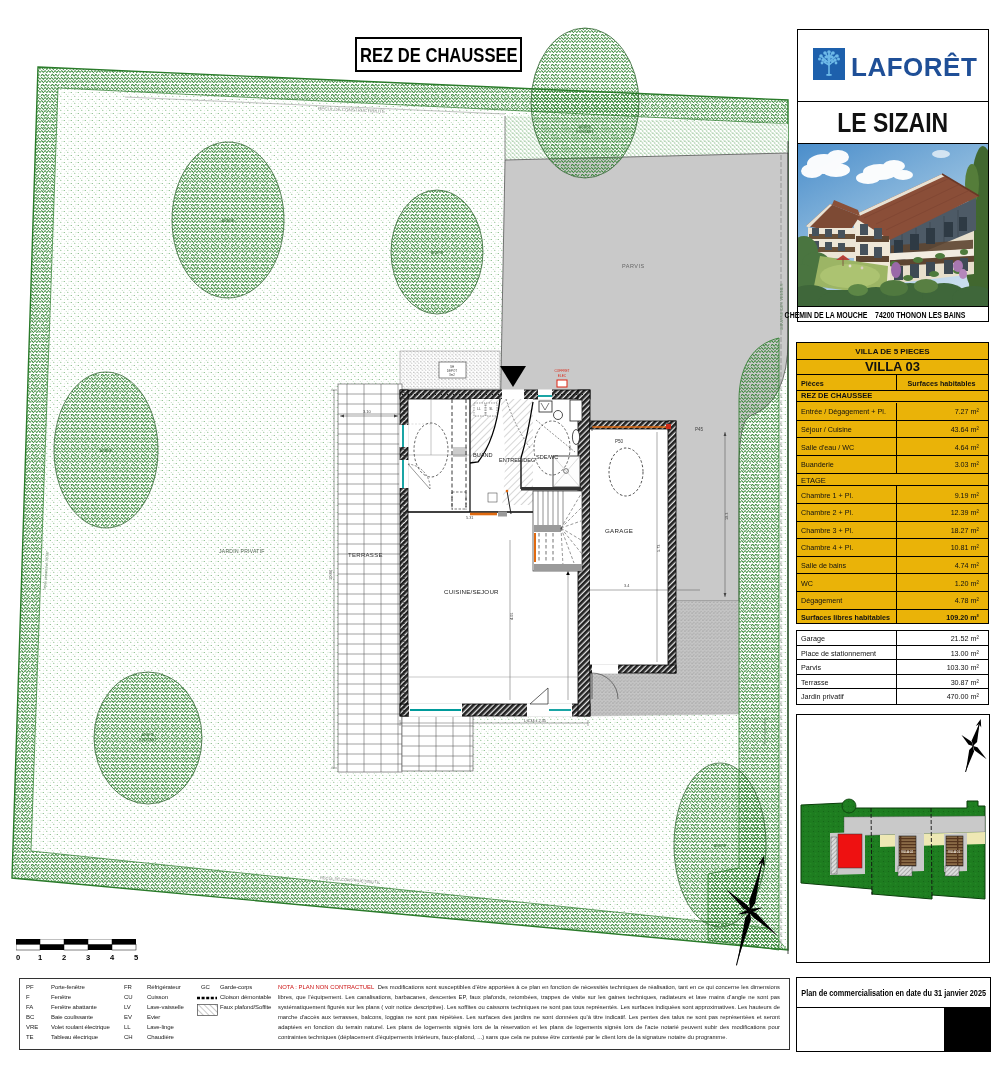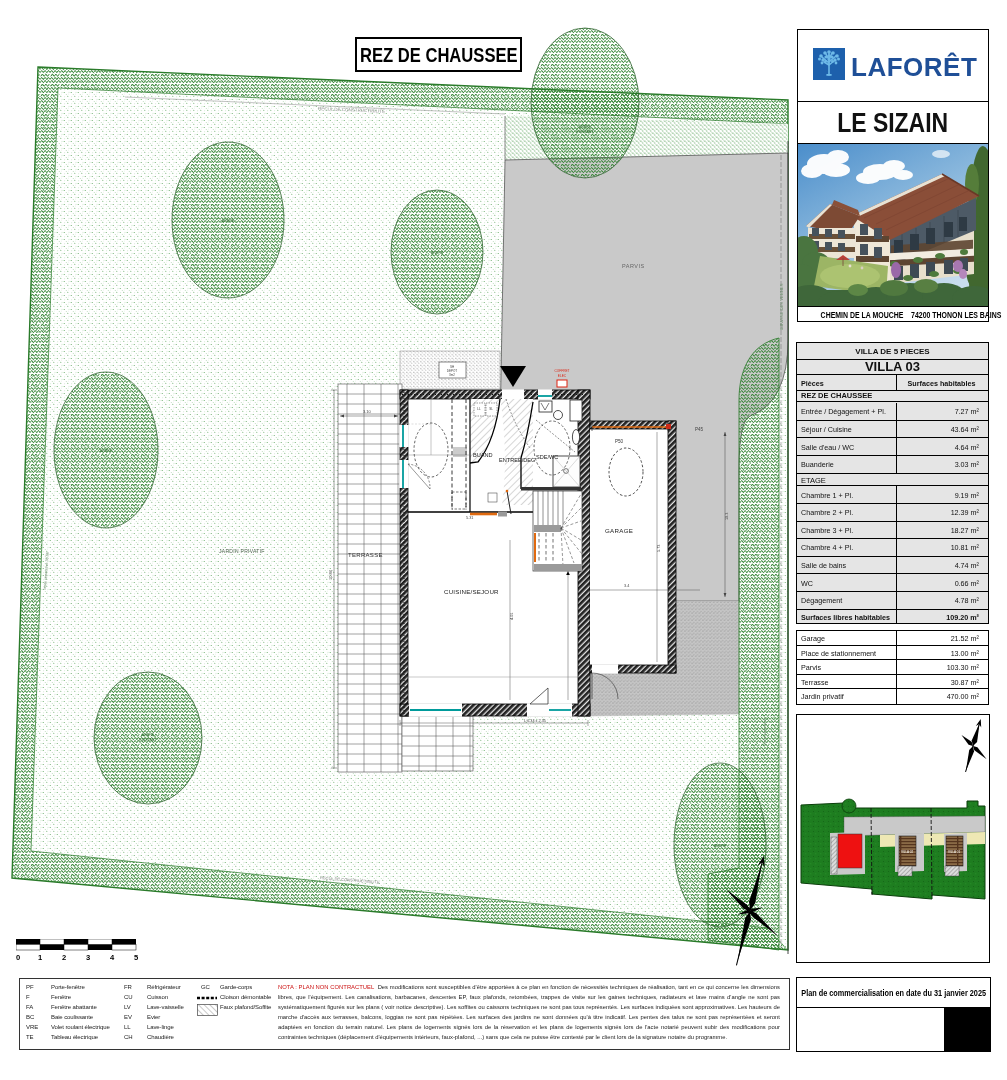--- a/index.html
+++ b/index.html
@@ -552,26 +552,26 @@
     <ellipse cx="160" cy="122" rx="5" ry="6" fill="#a878b0"></ellipse>
     <ellipse cx="165" cy="130" rx="4" ry="5" fill="#b588bc"></ellipse>
 
     <path d="M38,116 l7,-5 l7,5 Z" fill="#b84038"></path>
     <line x1="45" y1="114" x2="45" y2="122" stroke="#7a4a38" stroke-width="0.8"></line>
 
     <circle cx="52" cy="122" r="1.4" fill="#e8e0d0"></circle>
         <circle cx="64" cy="124" r="1.4" fill="#d8d0c0"></circle>
   </svg>
 
-  <div class="abs" style="left:0;top:276px;width:190px;height:15px;display:flex;align-items:center;justify-content:flex-start;border-top:1px solid #000">
+  <div class="abs" style="left:0;top:276px;width:190px;height:15px;display:flex;align-items:center;justify-content:flex-end;border-top:1px solid #000">
     <span style="display:inline-block;font-weight:bold;font-size:8.7px;white-space:nowrap;transform:scaleX(0.8)">CHEMIN DE LA MOUCHE&nbsp;&nbsp;&nbsp;&nbsp;74200 THONON LES BAINS</span>
   </div>
 </div>
 
-<div class="abs" style="left:796px;top:342px;width:191px;height:280px;border:1px solid #000;background:#e5e5e5;font-size:7.2px;color:#111">
+<div class="abs" style="left:796px;top:342px;width:191px;height:280px;border:1px solid #000;background:#eab308;font-size:7.2px;color:#111">
 
   <div class="abs" style="left:0;top:0;width:100%;height:16px;border-bottom:0.8px solid #000;display:flex;align-items:center;justify-content:center;font-weight:bold;font-size:8px">VILLA DE 5 PIECES</div>
 
   <div class="abs" style="left:0;top:16.8px;width:100%;height:14px;border-bottom:0.8px solid #000;display:flex;align-items:center;justify-content:center;font-weight:bold;font-size:13px">VILLA 03</div>
 
   <div class="abs" style="left:0;top:31.6px;width:100%;height:15px;border-bottom:0.8px solid #000;font-weight:bold">
     <span class="abs" style="left:4px;top:4px">Pièces</span>
     <span class="abs" style="left:99px;top:4px;width:91px;text-align:center">Surfaces habitables</span>
     <span class="abs" style="left:99px;top:0;height:15px;border-left:0.8px solid #000"></span>
   </div>
@@ -631,21 +631,21 @@
       </div>
 
   <div class="tr" style="top:213.8px;height:17.6px">
         <span class="tl">Salle de bains</span>
         <span class="tv">4.74 m²</span>
         <span class="td"></span>
       </div>
 
   <div class="tr" style="top:231.4px;height:17.6px">
         <span class="tl">WC</span>
-        <span class="tv">0.66 m²</span>
+        <span class="tv">1.20 m²</span>
         <span class="td"></span>
       </div>
 
   <div class="tr" style="top:249px;height:17.6px">
         <span class="tl">Dégagement</span>
         <span class="tv">4.78 m²</span>
         <span class="td"></span>
       </div>
 
   <div class="tr" style="top:266.6px;height:13.4px;border-bottom:none;font-weight:bold">

